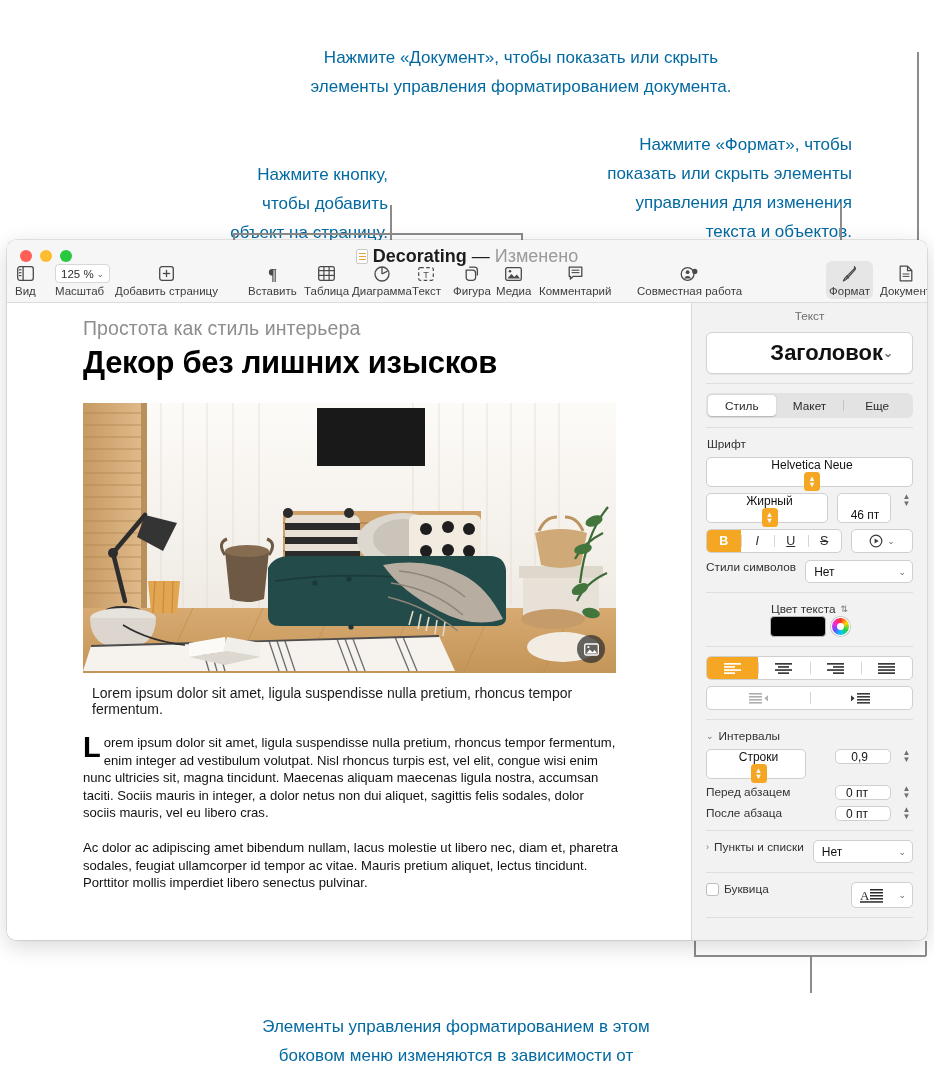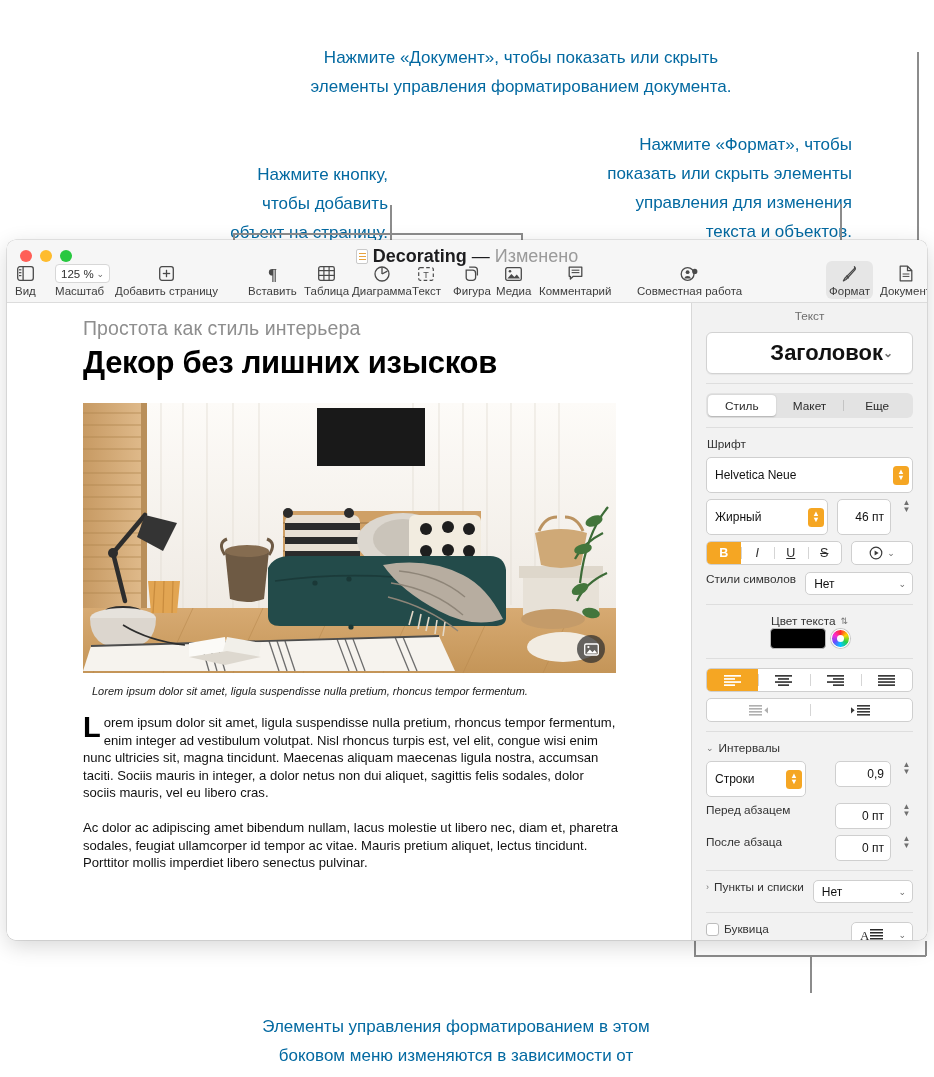--- a/index.html
+++ b/index.html
@@ -120,21 +120,21 @@
   }
   #photo svg { display: block; }
   #photo-badge {
     position: absolute; right: 11px; bottom: 10px;
     width: 28px; height: 28px; border-radius: 50%;
     background: rgba(44,44,44,0.72);
     display: flex; align-items: center; justify-content: center;
   }
 
   #caption {
-    font-size: 11px; font-style: italic; color: #1b1b1b;
+    font-size: 14px; color: #1b1b1b;
     margin: 0 0 17px 9px;
   }
   .para {
     font-size: 13.1px; line-height: 17.6px; color: #111;
     margin-bottom: 17px; text-align: left;
   }
   .para.first { position: relative; }
   .dropcap {
     float: left; font-size: 29px; font-weight: bold; line-height: 24px;
     margin: 1px 3px 0 0; color: #000;
@@ -170,23 +170,23 @@
   }
   .seg > div.on { background: #fff; box-shadow: 0 0.5px 1.5px rgba(0,0,0,0.22); }
   .seg > div.div-left::before {
     content: ""; position: absolute; left: 0; top: 5px; bottom: 5px;
     width: 1px; background: #c4c4c4;
   }
 
   .sec-label { font-size: 11.8px; color: #31313l; color: #333; margin: 0 0 6px 1px; }
 
   .field {
-    height: 36px; background: #fff; border: 1px solid #cfcfcf; border-radius: 5px;
+    height: 30px; background: #fff; border: 1px solid #cfcfcf; border-radius: 5px;
     display: flex; align-items: center; padding: 0 3px 0 8px;
-    font-size: 12px; color: #111; justify-content: space-between;
+    font-size: 12px; color: #111; justify-content: space-between; flex-direction: column;
   }
   .popbtn {
     width: 16px; height: 19px; border-radius: 3.5px; background: #f5a623;
     display: flex; flex-direction: column; align-items: center; justify-content: center;
     color: #fff; font-size: 7.5px; line-height: 6px; flex: none;
   }
   .row { display: flex; gap: 9px; align-items: flex-start; }
 
   .stepper {
     width: 13px; display: flex; flex-direction: column;
@@ -241,23 +241,23 @@
     content: ""; position: absolute; left: 0; top: 5px; bottom: 5px;
     width: 1px; background: #d5d5d5;
   }
   .align-bar > div.on { background: #f5a623; }
   .align-bar > div.on::before { display: none; }
 
   .disc-label { font-size: 11.8px; color: #333; display: flex; align-items: center; gap: 5px; }
   .tri { font-size: 9px; color: #777; }
 
   .mini-field {
-    width: 56px; height: 26px; background: #fff; border: 1px solid #cfcfcf;
+    width: 56px; height: 15px; background: #fff; border: 1px solid #cfcfcf;
     border-radius: 5px; display: flex; align-items: center; justify-content: flex-end;
-    padding-right: 6px; font-size: 12px; color: #111;
+    padding-right: 22px; font-size: 12px; color: #111;
   }
 
   .checkbox {
     width: 13px; height: 13px; border: 1px solid #bdbdbd; border-radius: 3px;
     background: #fff; flex: none;
   }
 
   .dropbtn {
     height: 23px; background: #fff; border: 1px solid #cfcfcf; border-radius: 5px;
     display: flex; align-items: center; justify-content: space-between;

